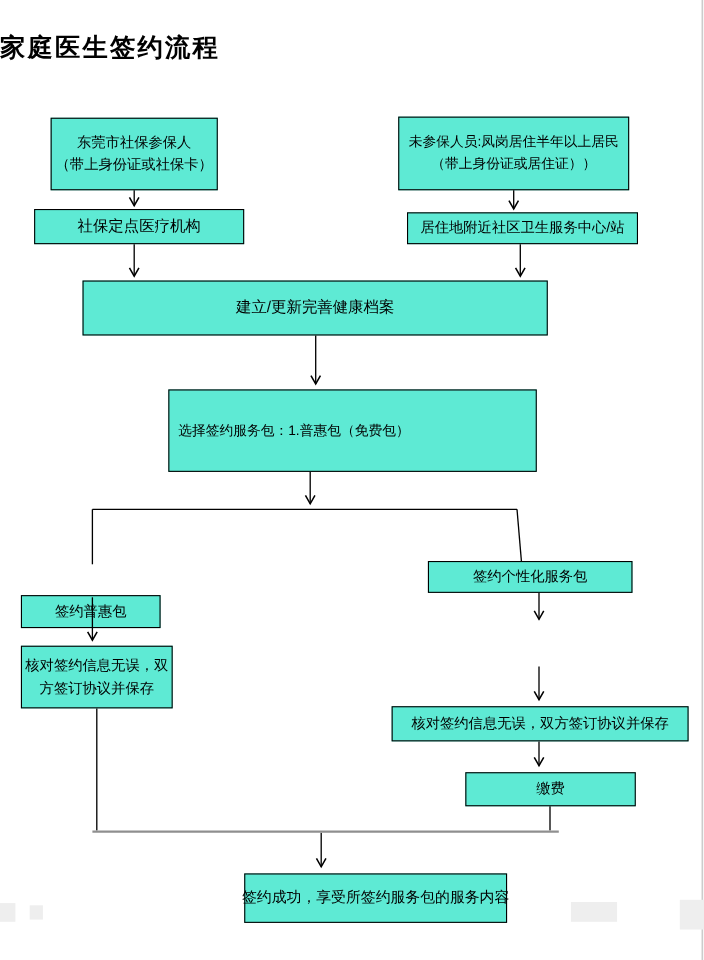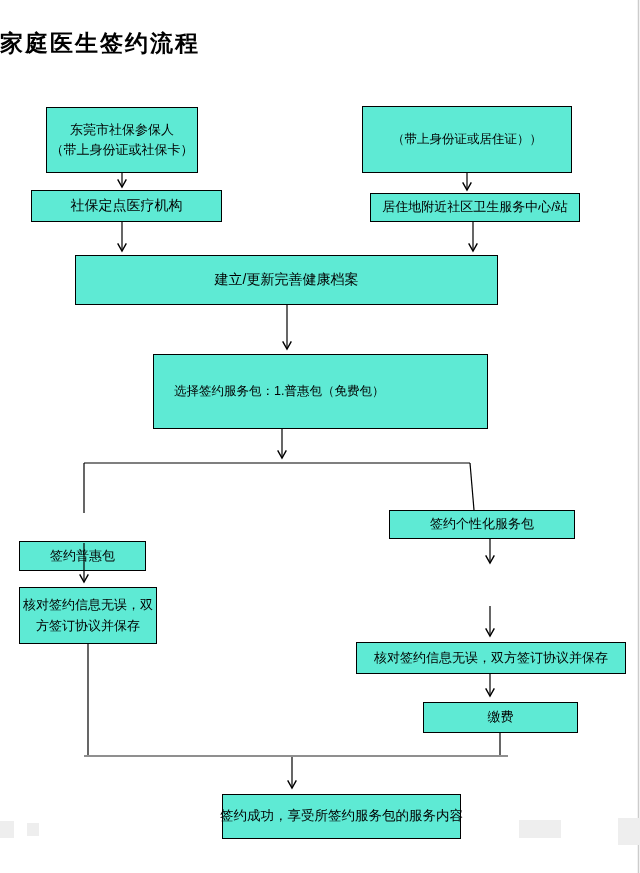--- a/index.html
+++ b/index.html
@@ -17,21 +17,21 @@
     font-size:13px;line-height:1.55;text-align:center;
   }
   .node span{white-space:nowrap;}
   .node-a{left:46px;top:107px;width:152px;height:66px;}
   .node-b{left:31px;top:190px;width:191px;height:32px;font-size:14px;}
   .node-c{left:362px;top:106px;width:210px;height:67px;font-size:12.5px;}
   .node-d{left:370px;top:193px;width:210px;height:29px;align-items:center;}
   .node-e{left:75px;top:255px;width:423px;height:50px;font-size:14px;}
   .node-f{left:153px;top:354px;width:335px;height:75px;
           flex-direction:row;justify-content:flex-start;align-items:center;
-          padding-left:20px;font-size:12.5px;text-align:left;}
+          padding-left:8px;font-size:12.5px;text-align:left;}
   .node-f .opts{display:flex;flex-direction:row;align-items:flex-start;}
   .node-g{left:19px;top:513px;width:127px;height:30px;margin-top:28px;}
   .node-h{left:389px;top:510px;width:186px;height:29px;}
   .node-i{left:19px;top:587px;width:138px;height:57px;}
   .node-j{left:359px;top:568px;width:267px;height:38px;}
   .node-k{left:356px;top:642px;width:270px;height:32px;}
   .node-l{left:423px;top:702px;width:155px;height:31px;}
   .node-m{left:178px;top:794px;width:239px;height:45px;font-size:13.5px;margin-left:44px;}
   svg.overlay{position:absolute;left:0;top:0;pointer-events:none;}
   .smudge{position:absolute;background:#eeeeee;}
@@ -46,20 +46,21 @@
   <div class="node node-a">
     <span>东莞市社保参保人</span>
     <span>（带上身份证或社保卡）</span>
   </div>
 
   <div class="node node-b">
     <span>社保定点医疗机构</span>
   </div>
 
   <div class="node node-c">
+    <span>未参保人员:凤岗居住半年以上居民</span>
     <span>（带上身份证或居住证））</span>
   </div>
 
   <div class="node node-d">
     <span>居住地附近社区卫生服务中心/站</span>
   </div>
 
   <div class="node node-e">
     <span>建立/更新完善健康档案</span>
   </div>

